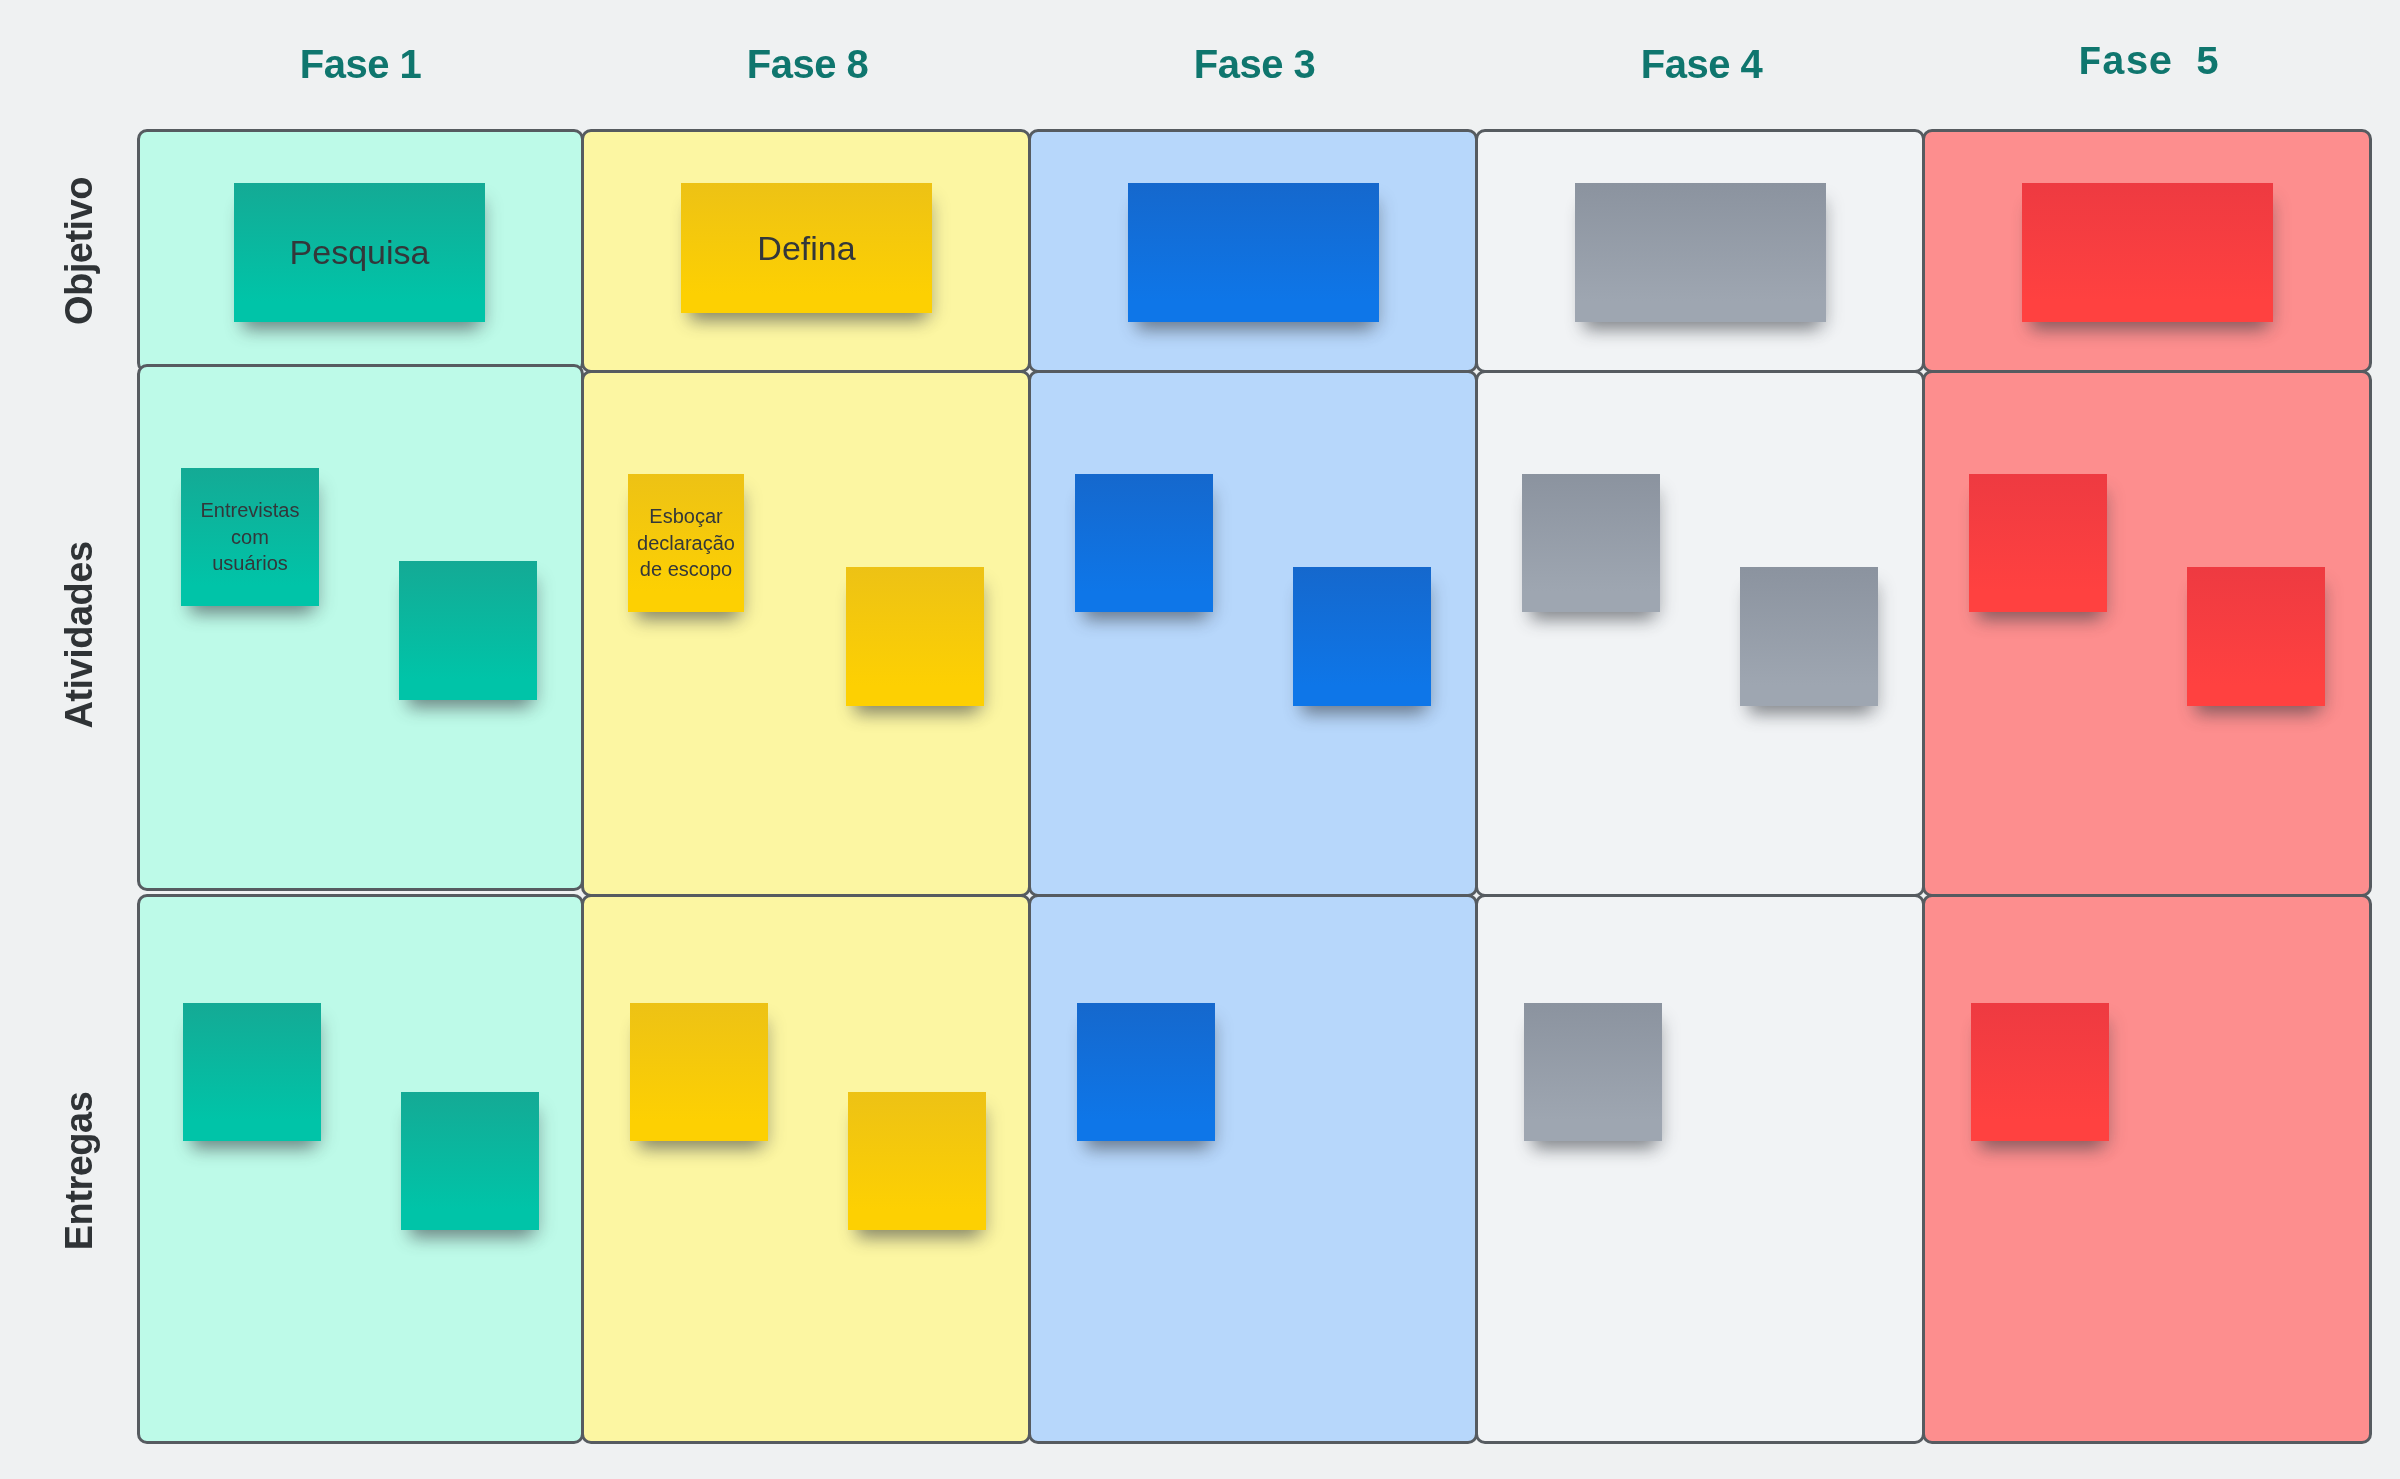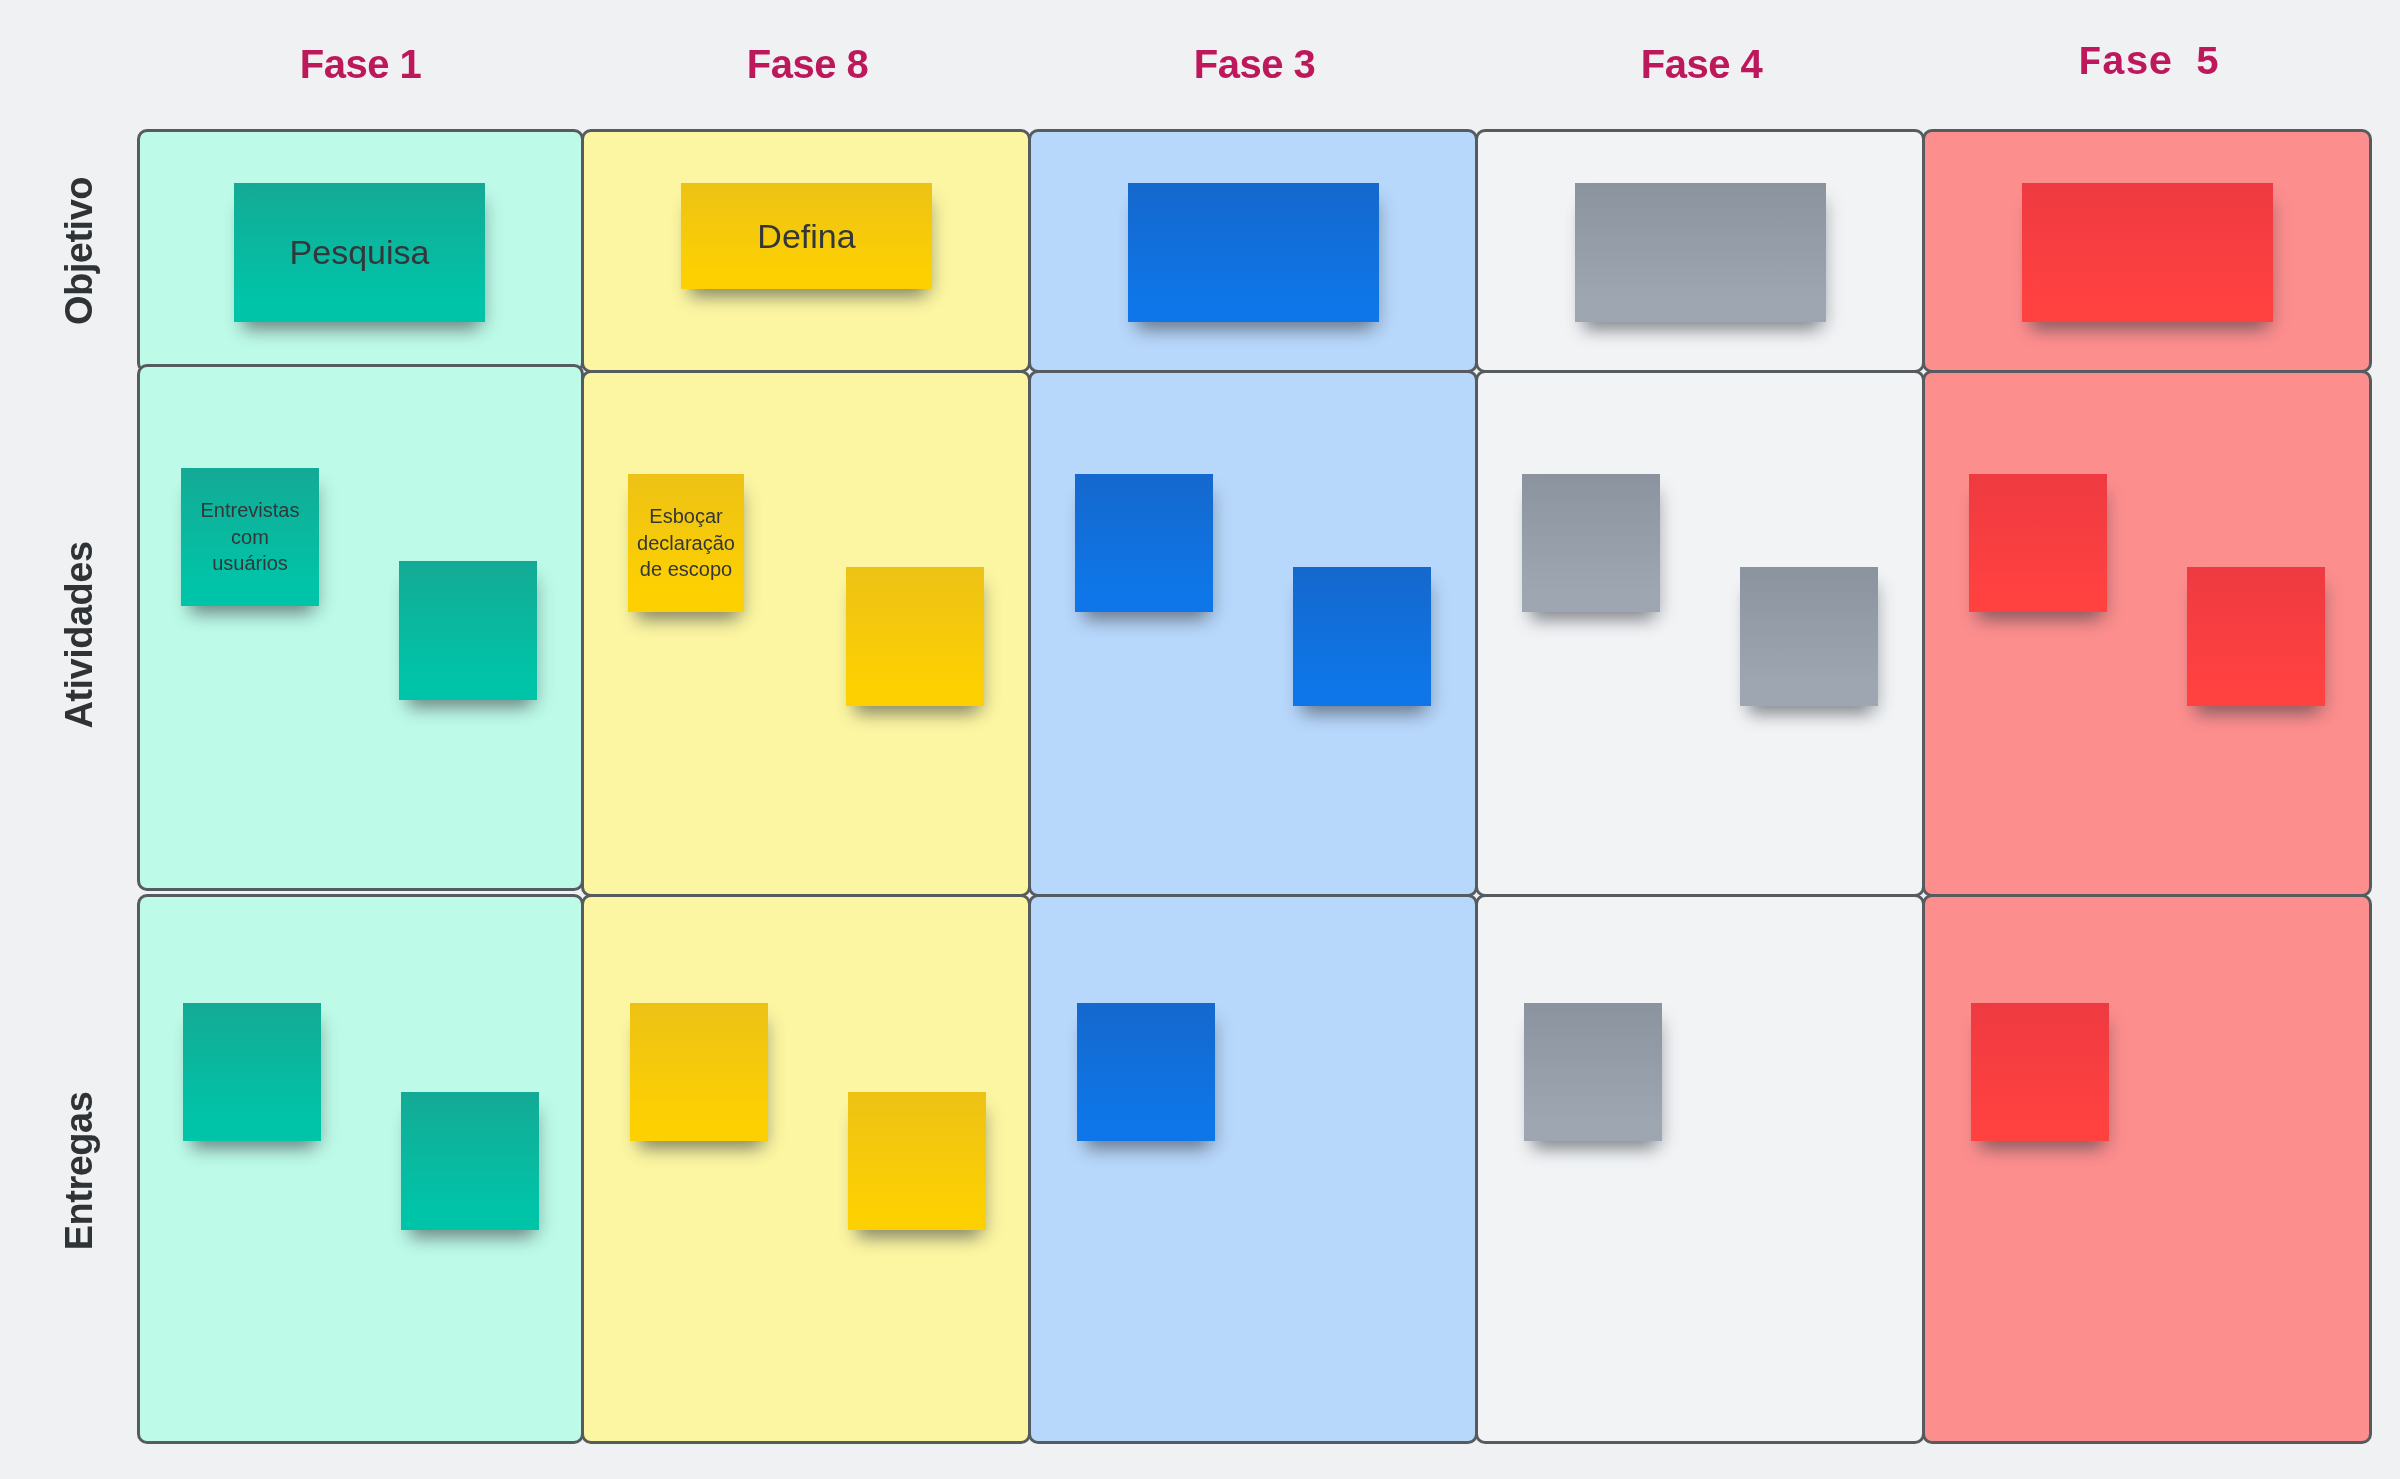--- a/index.html
+++ b/index.html
@@ -8,21 +8,21 @@
     font-family:"Liberation Sans",sans-serif;
     background:#eff1f2;
     overflow:hidden;
   }
   .canvas{position:relative;width:2400px;height:1479px;background:#eff1f2;}
 
   .col-header{
     position:absolute;
     top:36px;height:56px;line-height:56px;
     text-align:center;
-    font-size:40px;font-weight:700;color:#be185d;
+    font-size:40px;font-weight:700;color:#0f766e;
     letter-spacing:-0.5px;
   }
   .row-label{
     position:absolute;
     white-space:nowrap;
     font-size:38px;font-weight:700;color:#2f3336;
     transform:translate(-50%,-50%) rotate(-90deg);
     letter-spacing:-0.5px;
   }
 
@@ -59,21 +59,21 @@
   <div id="rowlabels">
       <div class="row-label" style="left: 79px; top: 251px;">Objetivo</div>
       <div class="row-label" style="left: 79px; top: 635px;">Atividades</div>
       <div class="row-label" style="left: 79px; top: 1170.5px;">Entregas</div>
     </div>
   <div id="grid">
       <div class="cell" style="left: 137px; top: 129px; width: 447px; height: 244px; background: rgb(189, 250, 232);">
         <div class="sticky wide" style="left: 94px; top: 51px; width: 251px; height: 139px; background: linear-gradient(rgb(20, 170, 149) 0%, rgb(0, 196, 168) 85%);">Pesquisa</div>
       </div>
       <div class="cell" style="left: 581px; top: 129px; width: 450px; height: 244px; background: rgb(252, 246, 162);">
-        <div class="sticky wide" style="left: 97px; top: 51px; width: 251px; height: 106px; background: linear-gradient(rgb(237, 194, 21) 0%, rgb(253, 208, 2) 85%);">Defina</div>
+        <div class="sticky wide" style="left: 97px; top: 51px; width: 251px; height: 130px; background: linear-gradient(rgb(237, 194, 21) 0%, rgb(253, 208, 2) 85%);">Defina</div>
       </div>
       <div class="cell" style="left: 1028px; top: 129px; width: 450px; height: 244px; background: rgb(183, 215, 251);">
         <div class="sticky wide" style="left: 97px; top: 51px; width: 251px; height: 139px; background: linear-gradient(rgb(21, 104, 205) 0%, rgb(14, 118, 232) 85%);"></div>
       </div>
       <div class="cell" style="left: 1475px; top: 129px; width: 450px; height: 244px; background: rgb(241, 243, 245);">
         <div class="sticky wide" style="left: 97px; top: 51px; width: 251px; height: 139px; background: linear-gradient(rgb(139, 147, 159) 0%, rgb(158, 166, 177) 85%);"></div>
       </div>
       <div class="cell" style="left: 1922px; top: 129px; width: 450px; height: 244px; background: rgb(253, 142, 142);">
         <div class="sticky wide" style="left: 97px; top: 51px; width: 251px; height: 139px; background: linear-gradient(rgb(238, 58, 65) 0%, rgb(255, 65, 64) 85%);"></div>
       </div>

